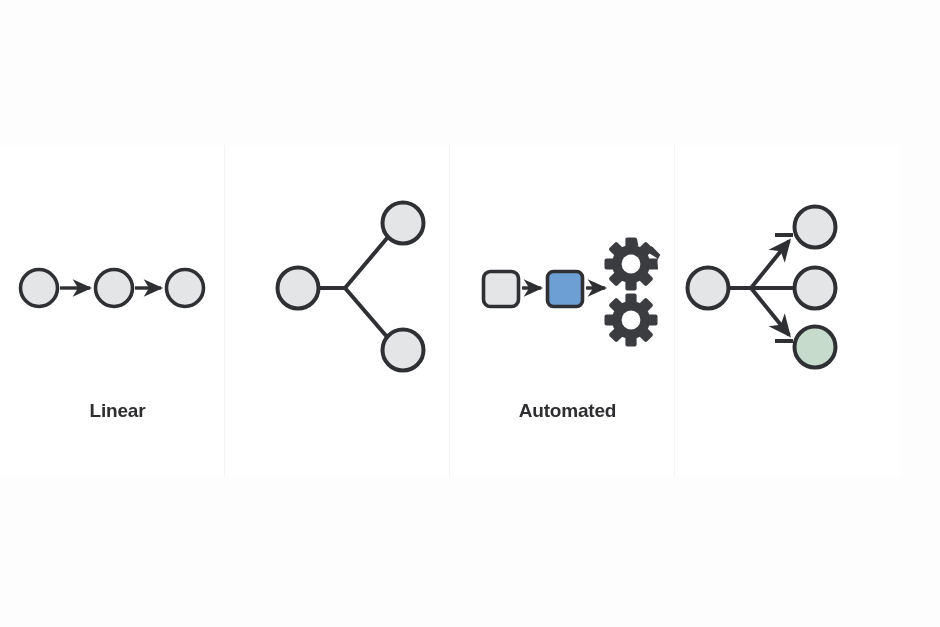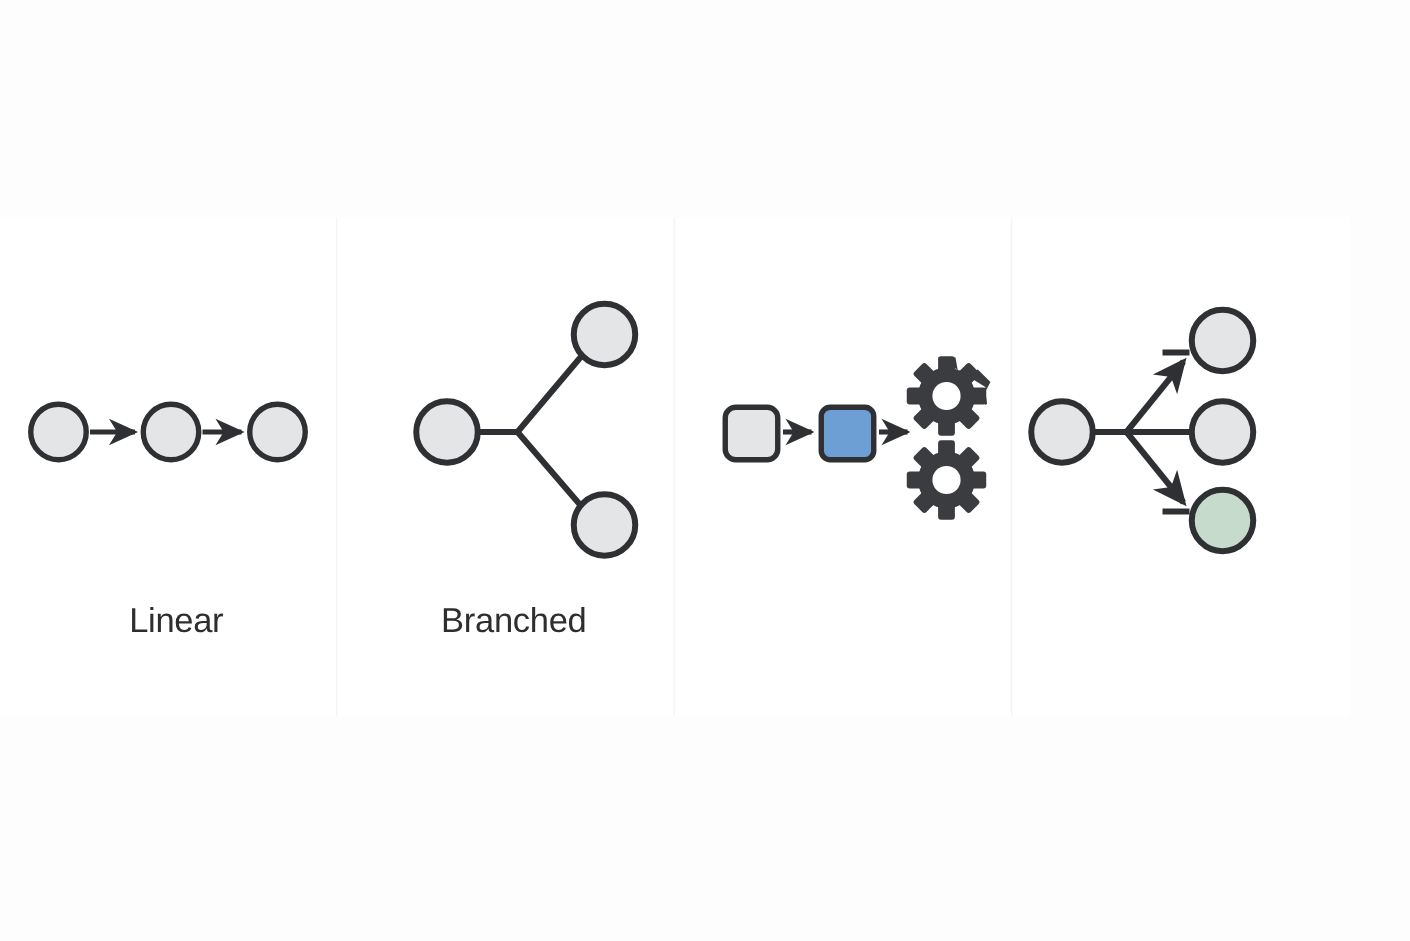--- a/index.html
+++ b/index.html
@@ -54,22 +54,22 @@
     width: 235px;
     height: 250px;
   }
 
   .panel-label {
     position: absolute;
     left: 0;
     top: 255px;
     width: 235px;
     text-align: center;
-    font-size: 23px;
-    font-weight: 400;
+    font-size: 19px;
+    font-weight: 700;
     color: #2e2e30;
     letter-spacing: -0.2px;
     font-family: "Liberation Sans", sans-serif;
   }
 
   svg { display: block; }
 </style>
 </head>
 <body>
 
@@ -103,21 +103,20 @@
 
           <line x1="92" y1="143" x2="122" y2="143" stroke="#2f3033" stroke-width="4"></line>
           <line x1="120" y1="143" x2="163" y2="92" stroke="#2f3033" stroke-width="4" stroke-linecap="round"></line>
           <line x1="120" y1="143" x2="163" y2="193" stroke="#2f3033" stroke-width="4" stroke-linecap="round"></line>
 
           <circle cx="73" cy="143" r="20.5" fill="#e4e5e6" stroke="#2f3033" stroke-width="4"></circle>
           <circle cx="178" cy="78" r="20.5" fill="#e4e5e6" stroke="#2f3033" stroke-width="4"></circle>
           <circle cx="178" cy="205" r="20.5" fill="#e4e5e6" stroke="#2f3033" stroke-width="4"></circle>
         </svg>
       </div>
-      <div class="panel-label">Branched</div>
     </div>
 
     <div class="panel">
       <div class="panel-figure">
         <svg width="235" height="250" viewBox="0 0 235 250" xmlns="http://www.w3.org/2000/svg">
           <defs>
             <marker id="arrowAuto" markerWidth="7" markerHeight="7" refX="5.4" refY="3" orient="auto" markerUnits="strokeWidth">
               <path d="M0.3,0.4 L6,3 L0.3,5.6 L1.9,3 Z" fill="#2f3033"></path>
             </marker>
             <g id="gearShape">
@@ -179,20 +178,21 @@
               <rect x="-5.6" y="-26.5" width="11.2" height="12" rx="2" transform="rotate(180)"></rect>
               <rect x="-5.6" y="-26.5" width="11.2" height="12" rx="2" transform="rotate(225)"></rect>
               <rect x="-5.6" y="-26.5" width="11.2" height="12" rx="2" transform="rotate(270)"></rect>
               <rect x="-5.6" y="-26.5" width="11.2" height="12" rx="2" transform="rotate(315)"></rect>
             </g>
             <circle cx="0" cy="0" r="19" fill="#3a3c40"></circle>
             <circle cx="0" cy="0" r="9.4" fill="#ffffff"></circle>
           </g>
         </svg>
       </div>
+      <div class="panel-label">Automated</div>
     </div>
 
     <div class="panel">
       <div class="panel-figure">
         <svg width="235" height="250" viewBox="0 0 235 250" xmlns="http://www.w3.org/2000/svg">
           <defs>
             <marker id="arrowFlex" markerWidth="7" markerHeight="7" refX="5.2" refY="3" orient="auto" markerUnits="strokeWidth">
               <path d="M0.3,0.4 L6,3 L0.3,5.6 L1.9,3 Z" fill="#2f3033"></path>
             </marker>
           </defs>

